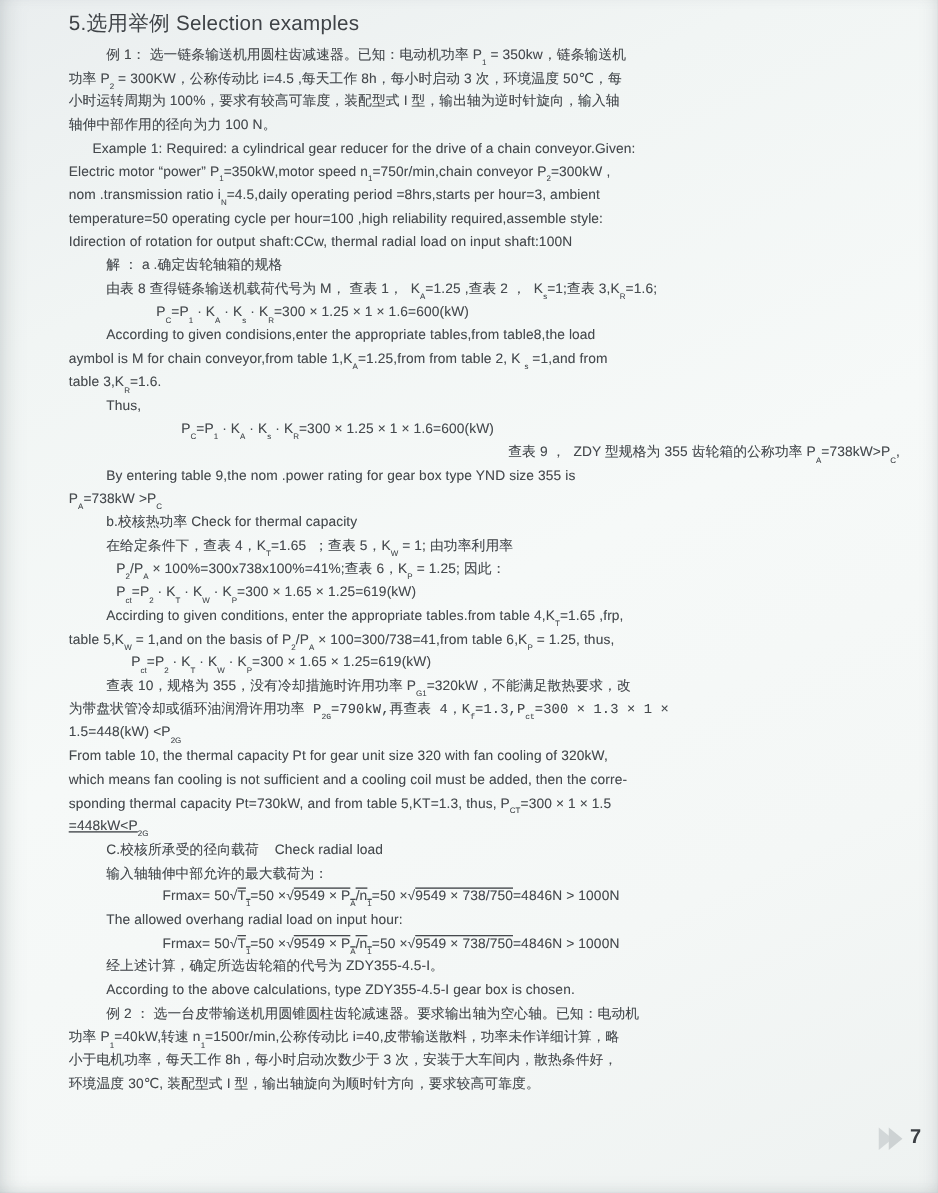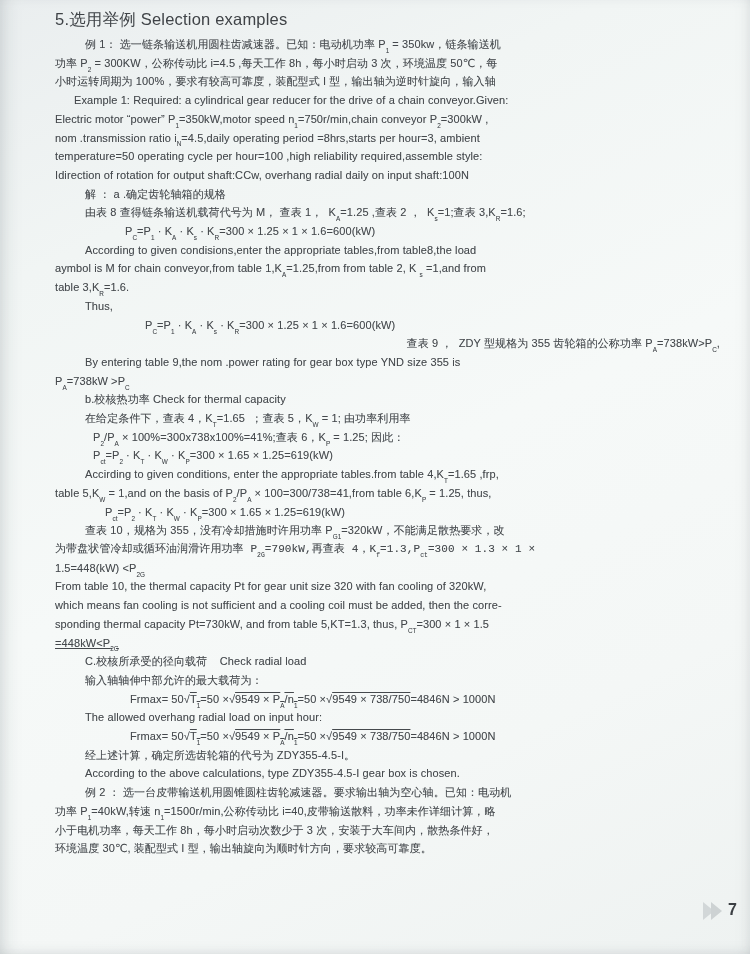--- a/index.html
+++ b/index.html
@@ -46,25 +46,26 @@
 </head>
 <body>
 
 <div class="page">
   <div class="textblock">
     <div class="heading">5.选用举例 Selection examples</div>
     <div>
         <div class="line" style="padding-left: 30px;">例 1： 选一链条输送机用圆柱齿减速器。已知：电动机功率 P<sub>1</sub> = 350kw，链条输送机</div>
         <div class="line" style="padding-left: 0px;">功率 P<sub>2</sub> = 300KW，公称传动比 i=4.5 ,每天工作 8h，每小时启动 3 次，环境温度 50℃，每</div>
         <div class="line" style="padding-left: 0px;">小时运转周期为 100%，要求有较高可靠度，装配型式 I 型，输出轴为逆时针旋向，输入轴</div>
+        <div class="line" style="padding-left: 0px;">轴伸中部作用的径向为力 100 N。</div>
         <div class="line" style="padding-left: 0px; margin-left: 19px;">Example 1: Required: a cylindrical gear reducer for the drive of a chain conveyor.Given:</div>
         <div class="line" style="padding-left: 0px;">Electric motor “power” P<sub>1</sub>=350kW,motor speed n<sub>1</sub>=750r/min,chain conveyor P<sub>2</sub>=300kW ,</div>
         <div class="line" style="padding-left: 0px;">nom .transmission ratio i<sub>N</sub>=4.5,daily operating period =8hrs,starts per hour=3, ambient</div>
         <div class="line" style="padding-left: 0px;">temperature=50 operating cycle per hour=100 ,high reliability required,assemble style:</div>
-        <div class="line" style="padding-left: 0px;">Idirection of rotation for output shaft:CCw, overhang radial daily on input shaft:100N</div>
+        <div class="line" style="padding-left: 0px;">Idirection of rotation for output shaft:CCw, thermal radial load on input shaft:100N</div>
         <div class="line" style="padding-left: 30px;">解 ： a .确定齿轮轴箱的规格</div>
         <div class="line" style="padding-left: 30px;">由表 8 查得链条输送机载荷代号为 M， 查表 1，  K<sub>A</sub>=1.25 ,查表 2 ，  K<sub>s</sub>=1;查表 3,K<sub>R</sub>=1.6;</div>
         <div class="line" style="padding-left: 70px;">P<sub>C</sub>=P<sub>1</sub> · K<sub>A</sub> · K<sub>s</sub> · K<sub>R</sub>=300 × 1.25 × 1 × 1.6=600(kW)</div>
         <div class="line" style="padding-left: 30px;">According to given condisions,enter the appropriate tables,from table8,the load</div>
         <div class="line" style="padding-left: 0px;">aymbol is M for chain conveyor,from table 1,K<sub>A</sub>=1.25,from from table 2, K <sub>s</sub> =1,and from</div>
         <div class="line" style="padding-left: 0px;">table 3,K<sub>R</sub>=1.6.</div>
         <div class="line" style="padding-left: 30px;">Thus,</div>
         <div class="line" style="padding-left: 90px;">P<sub>C</sub>=P<sub>1</sub> · K<sub>A</sub> · K<sub>s</sub> · K<sub>R</sub>=300 × 1.25 × 1 × 1.6=600(kW)</div>
         <div class="line" style="padding-left: 30px; text-align: right;">查表 9 ，  ZDY 型规格为 355 齿轮箱的公称功率 P<sub>A</sub>=738kW&gt;P<sub>C</sub>,</div>
         <div class="line" style="padding-left: 30px;">By entering table 9,the nom .power rating for gear box type YND size 355 is</div>

